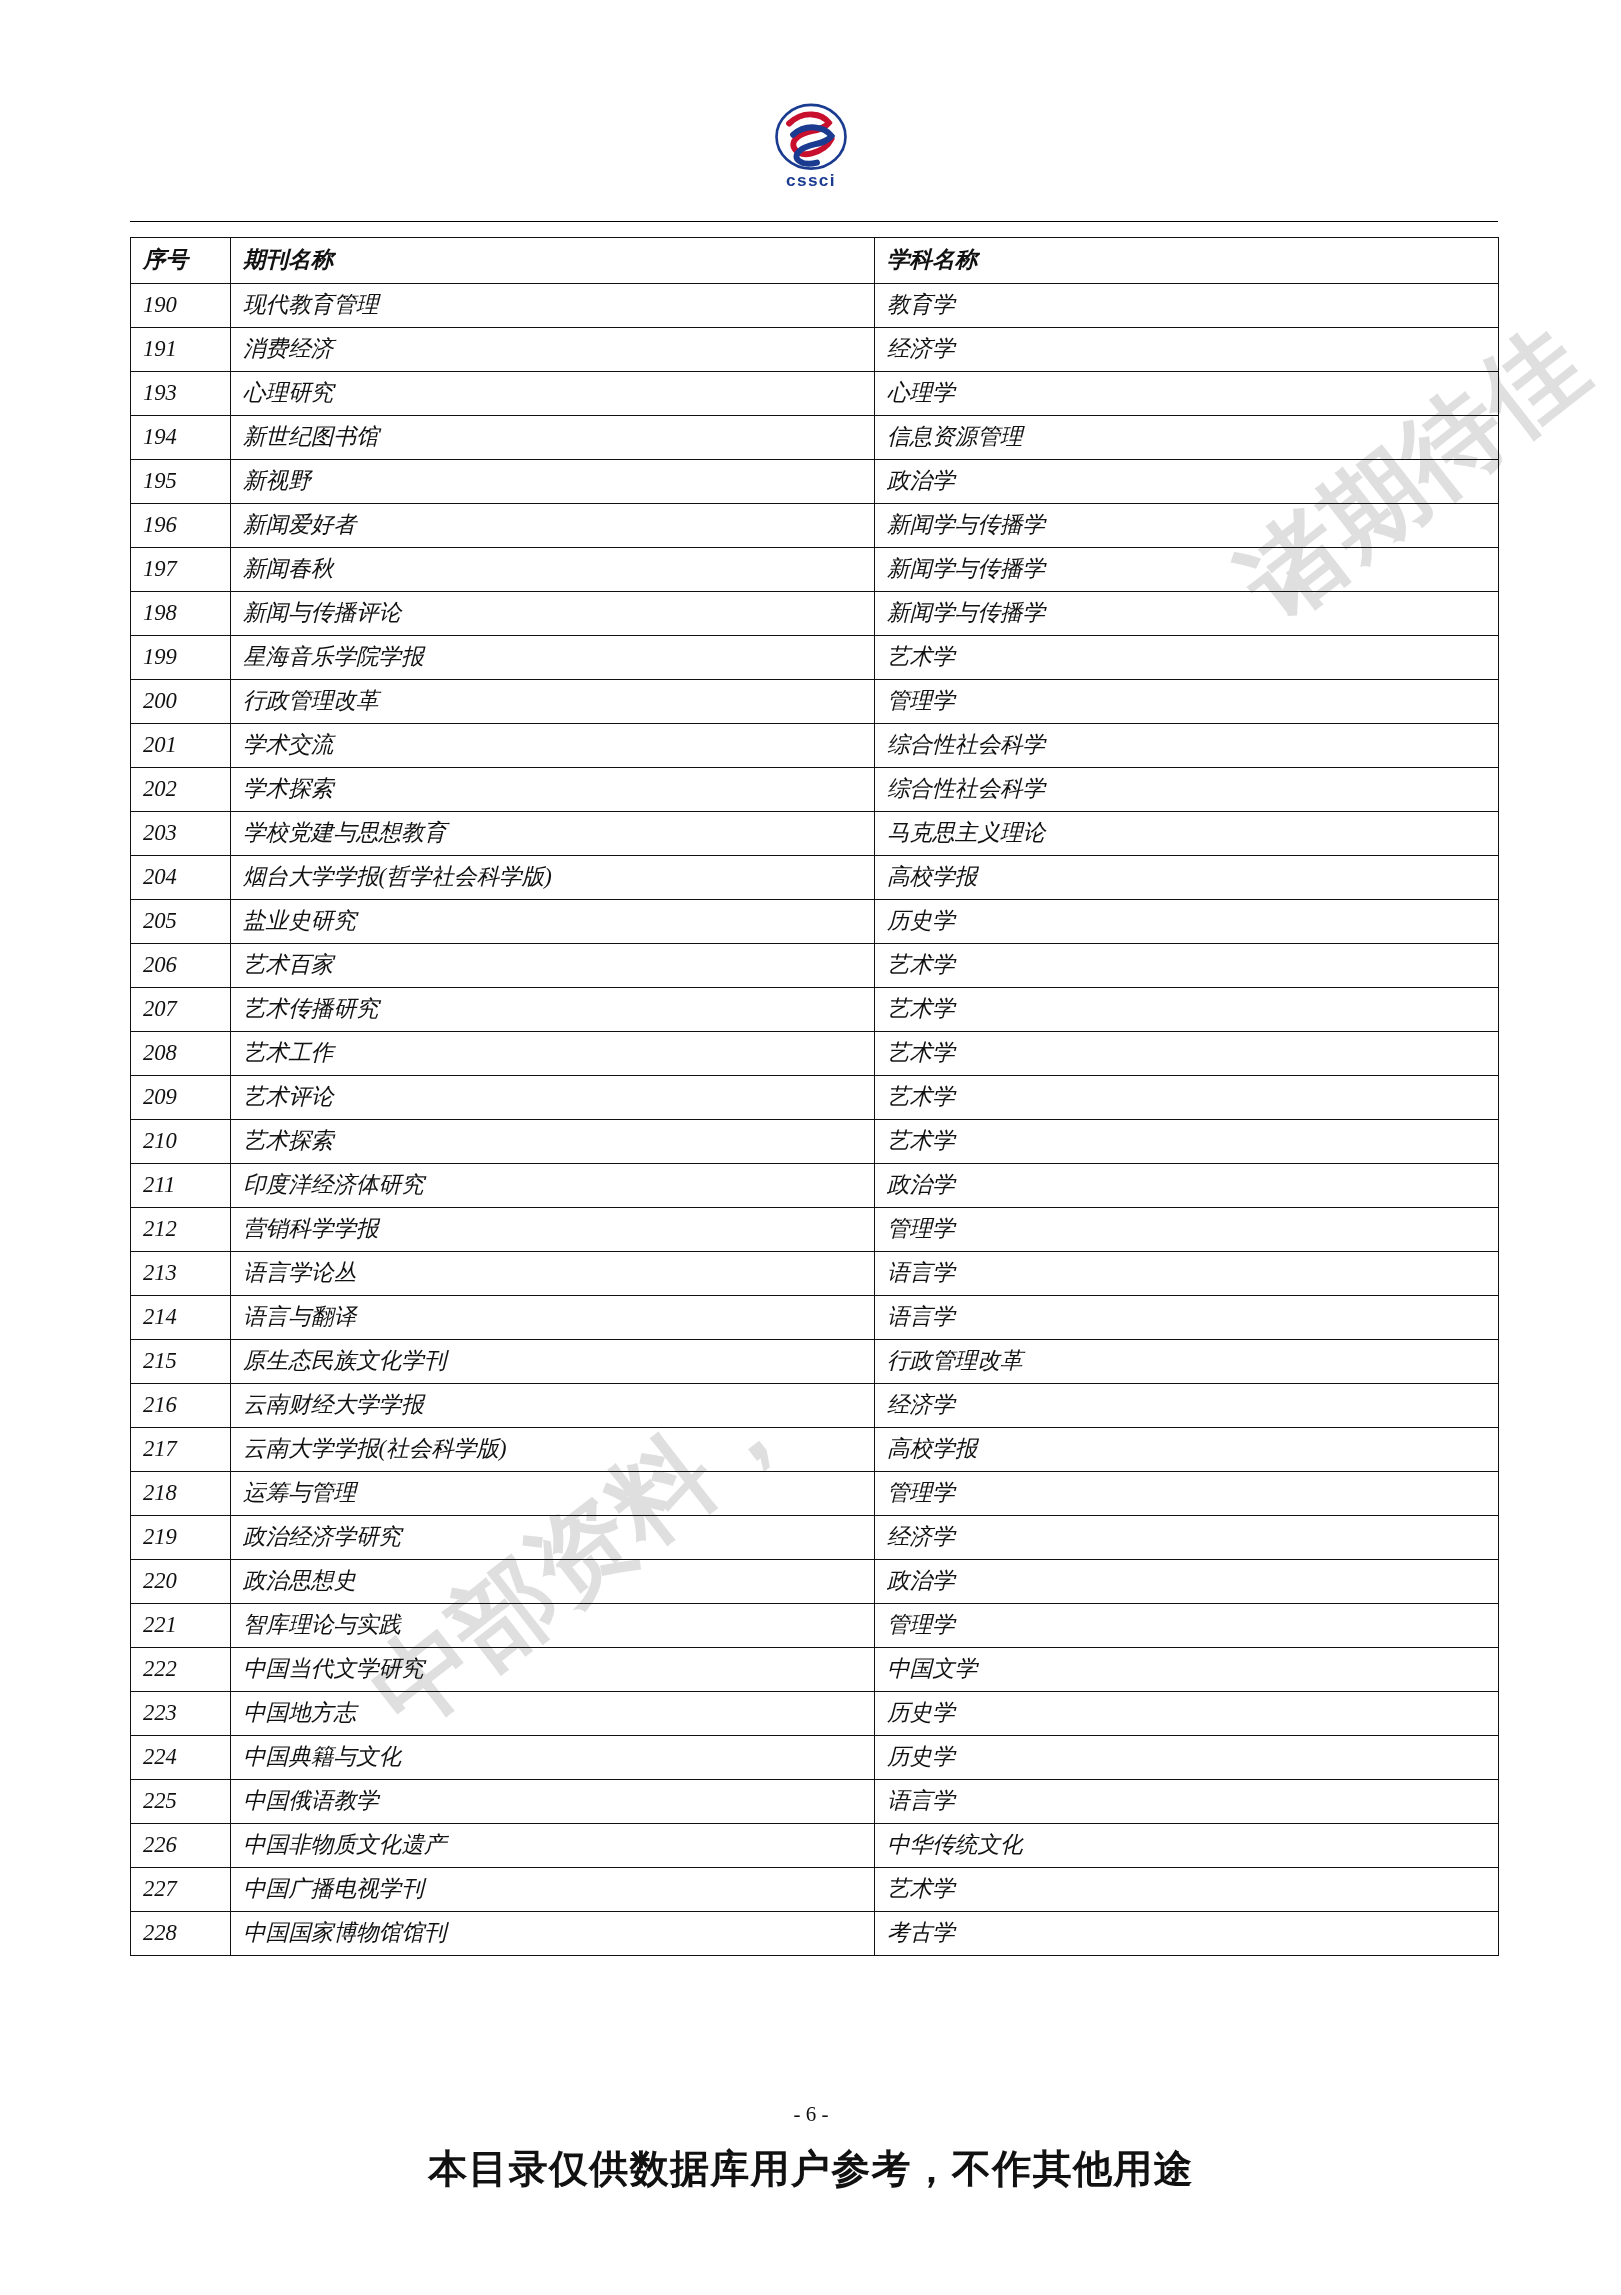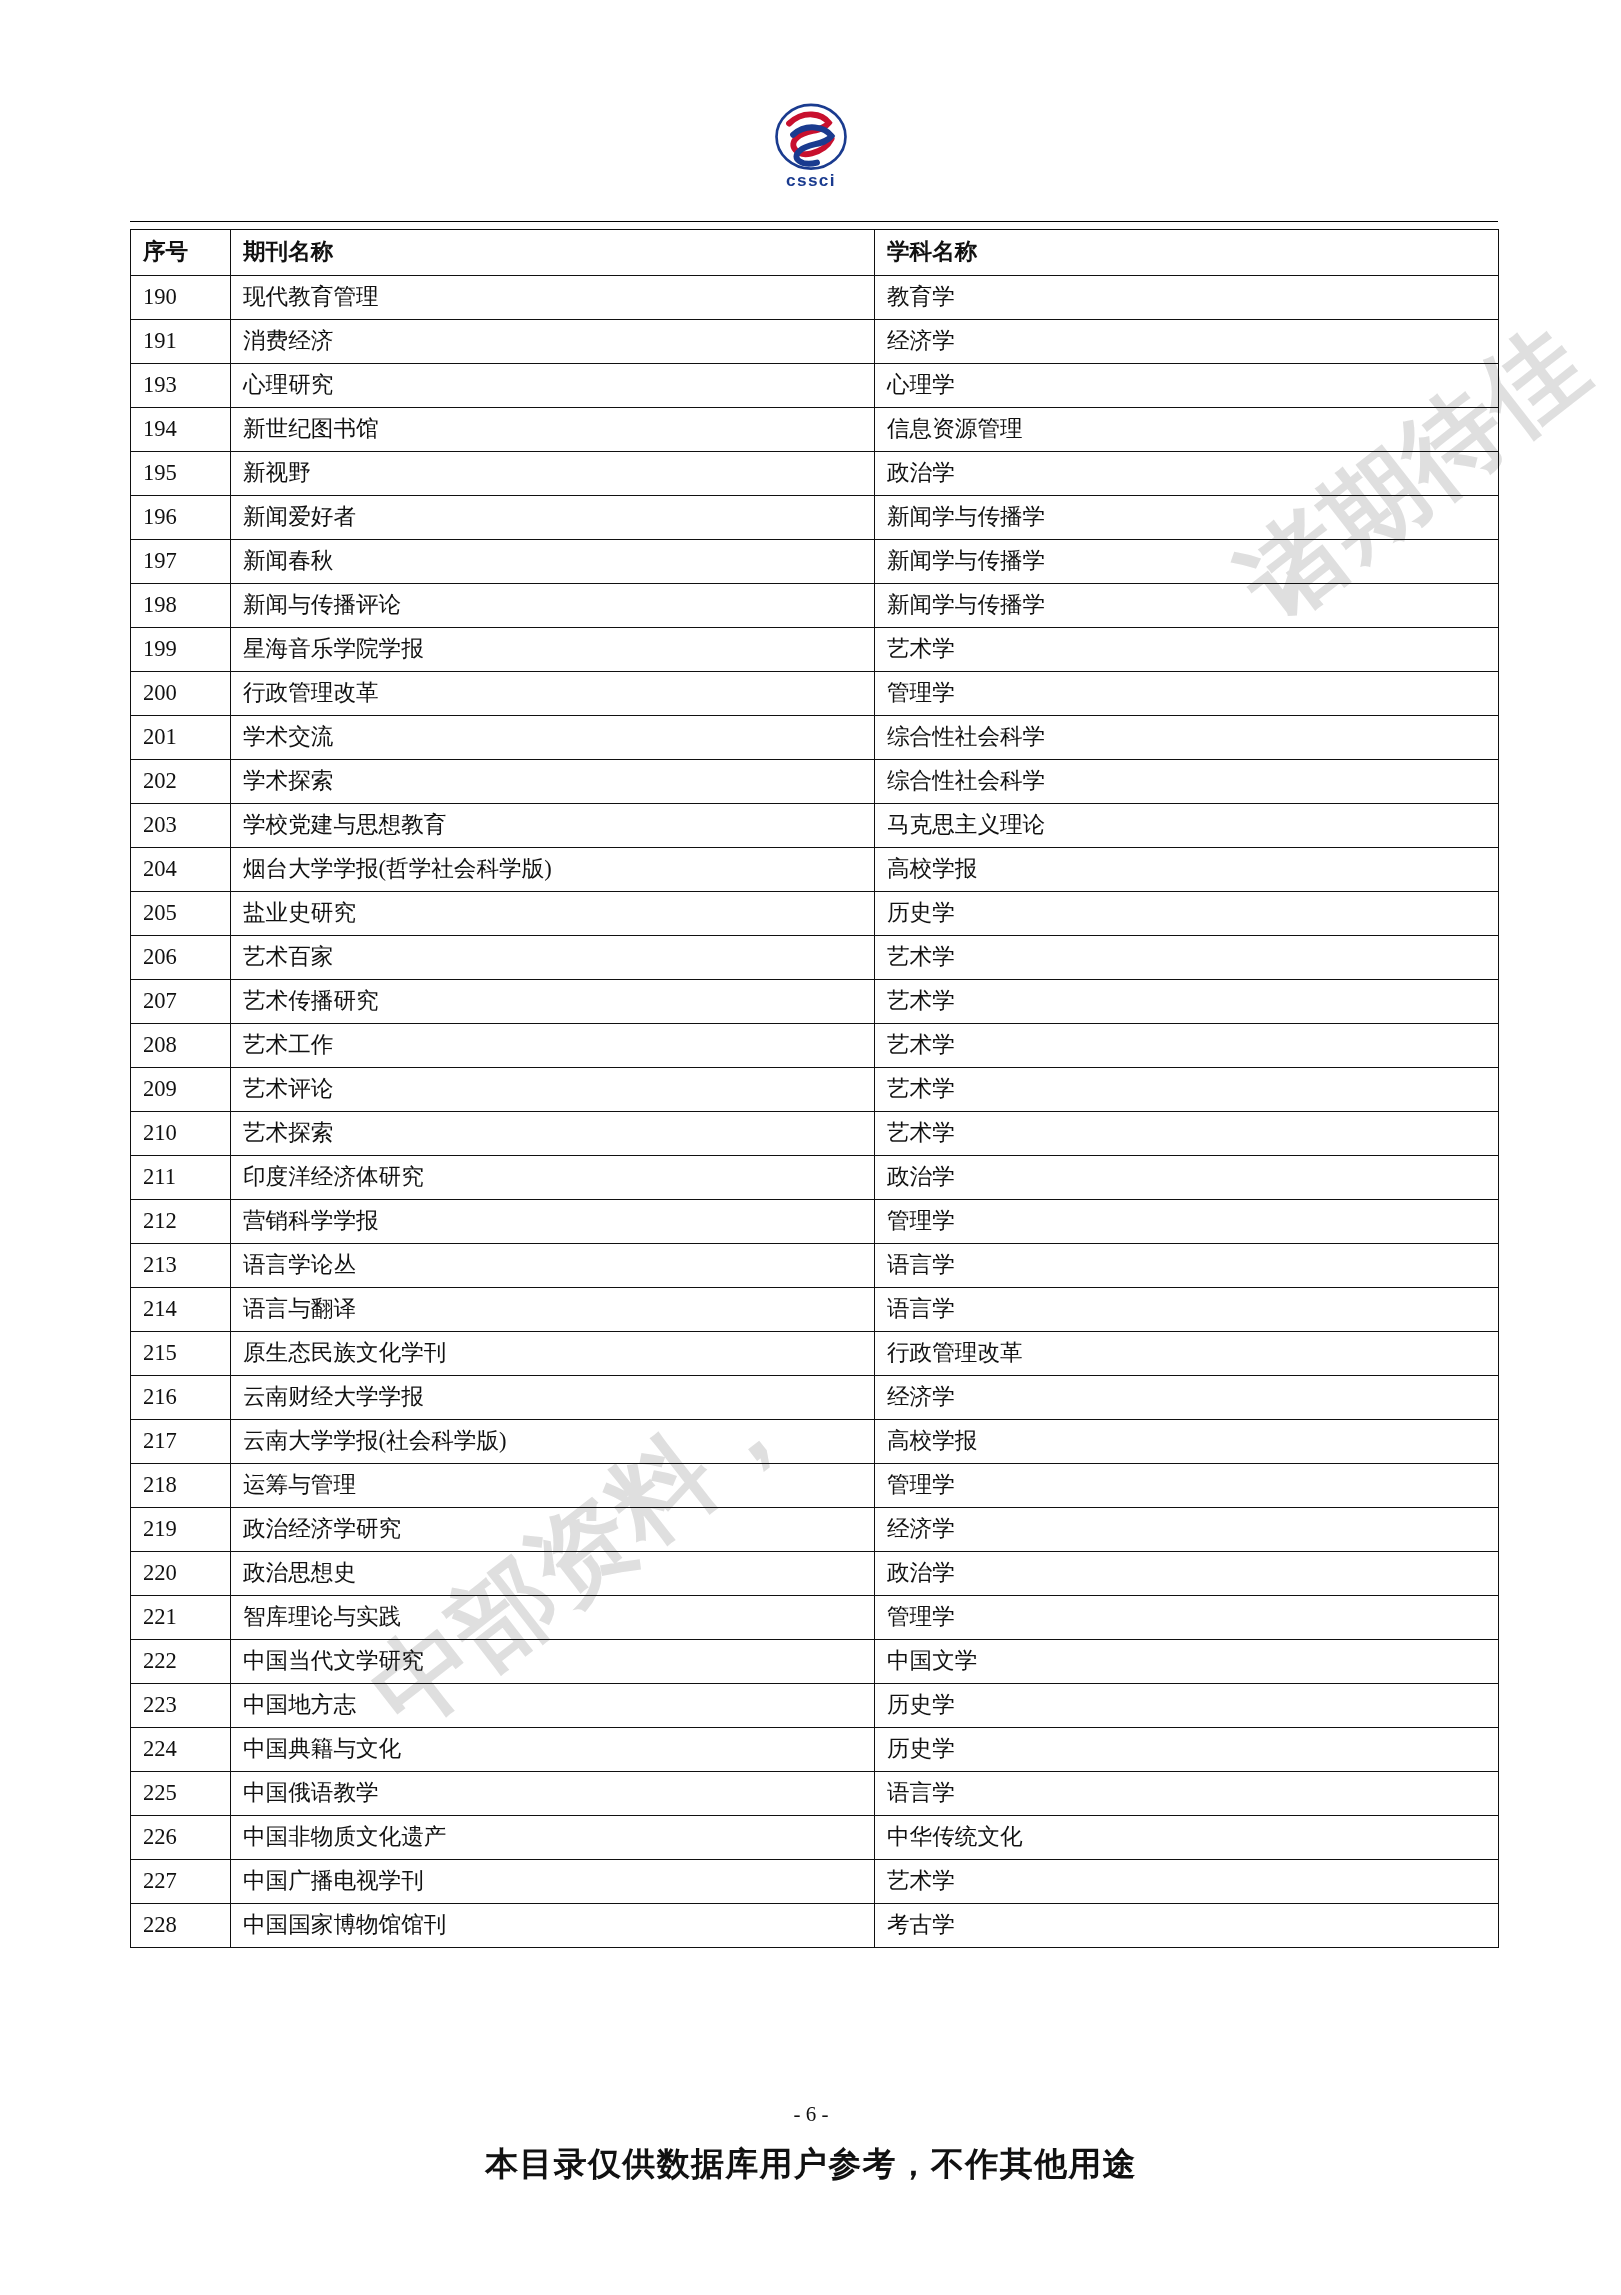--- a/index.html
+++ b/index.html
@@ -78,23 +78,24 @@
     top: 221px;
     width: 1368px;
     height: 1.3px;
     background: #000;
   }
 
   
   .table-wrap {
     position: absolute;
     left: 130px;
-    top: 229px;
+    top: 237px;
     width: 1368px;
     z-index: 10;
+    font-style: italic;
   }
   table.journals {
     border-collapse: collapse;
     width: 1368px;
     table-layout: fixed;
   }
   table.journals td, table.journals th {
     border: 1px solid #111;
     height: 43px;
     padding: 0 0 0 12px;
@@ -126,21 +127,21 @@
     text-align: center;
     font-size: 21px;
     color: #111;
   }
   .footer-note {
     position: absolute;
     left: 0;
     top: 2142px;
     width: 1622px;
     text-align: center;
-    font-size: 33px;
+    font-size: 39px;
     font-weight: bold;
     color: #111;
     letter-spacing: 1.3px;
   }
 </style>
 </head>
 <body>
 
 <div class="page">
 

